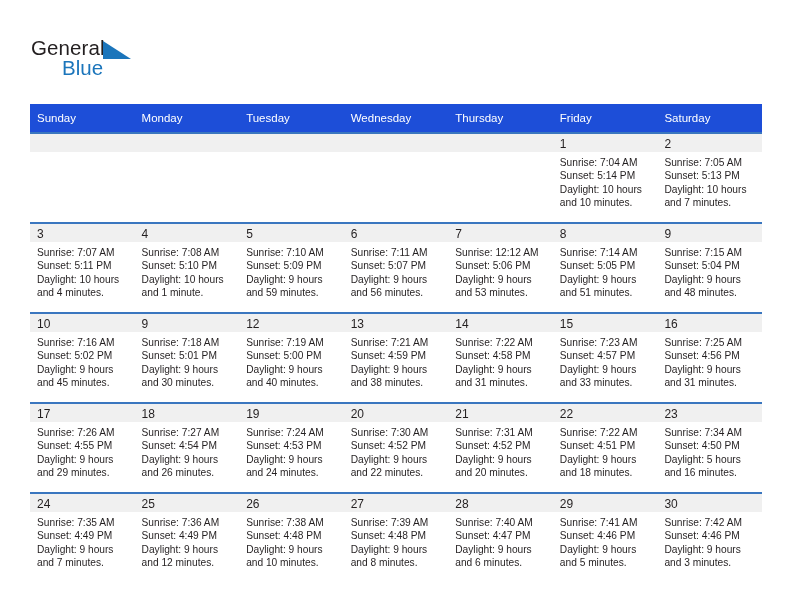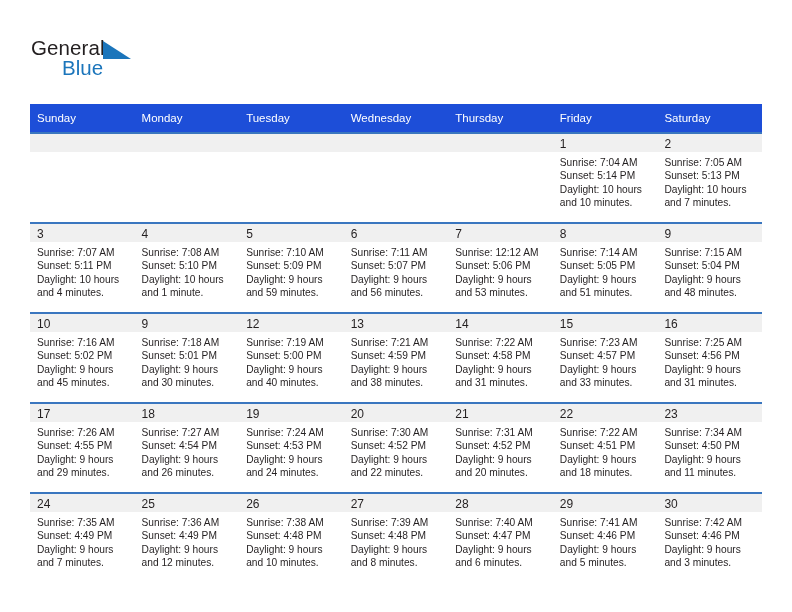--- a/index.html
+++ b/index.html
@@ -366,21 +366,21 @@
                 <div>Sunrise: 7:22 AM</div>
                 <div>Sunset: 4:51 PM</div>
                 <div>Daylight: 9 hours and 18 minutes.</div>
               </div>
             </td>
             <td>
               <div class="daynum">23</div>
               <div class="details">
                 <div>Sunrise: 7:34 AM</div>
                 <div>Sunset: 4:50 PM</div>
-                <div>Daylight: 9 hours and 11 minutes.</div>
+                <div>Daylight: 5 hours and 16 minutes.</div>
               </div>
             </td>
           </tr>
           <tr class="week">
             <td>
               <div class="daynum">24</div>
               <div class="details">
                 <div>Sunrise: 7:35 AM</div>
                 <div>Sunset: 4:49 PM</div>
                 <div>Daylight: 9 hours and 7 minutes.</div>

